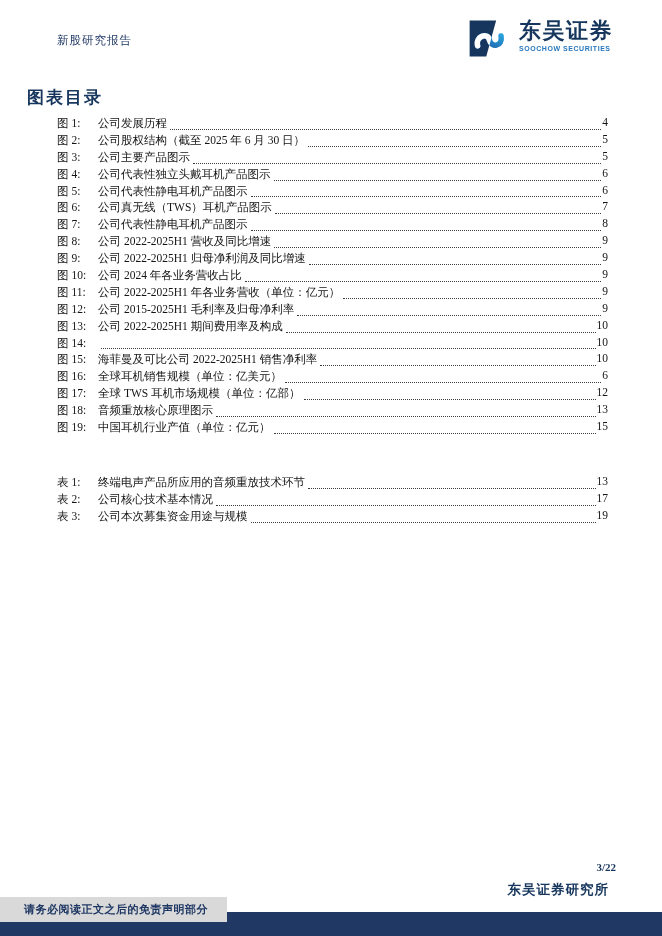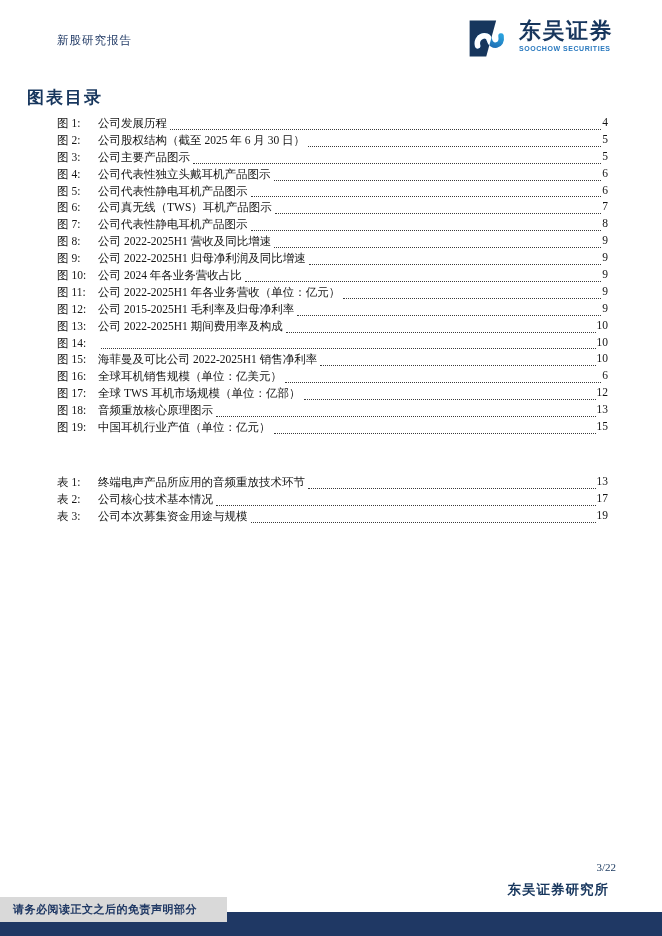--- a/index.html
+++ b/index.html
@@ -48,32 +48,32 @@
     flex:1 1 12px;min-width:12px;
     border-bottom:1.6px dotted #3a3a3a;
     margin:0 1px 3px 3px;align-self:stretch;
   }
   .page-num{flex:0 0 auto;white-space:nowrap;}
   #table-list{margin-top:38px;}
 
   
   .page-indicator{
     position:absolute;right:46px;top:861px;
-    font-size:11px;font-weight:normal;color:#17365D;
+    font-size:11px;font-weight:bold;color:#17365D;
   }
   .institute{
     position:absolute;right:53px;top:881px;
     font-size:13.5px;font-weight:bold;color:#17365D;letter-spacing:1px;margin-left:47px;
   }
   .bottom-bar{
     position:absolute;left:0;right:0;bottom:0;height:24px;background:#1F3864;
   }
   .disclaimer-box{
     position:absolute;left:0;bottom:14px;width:227px;height:25px;
-    background:#D9D9D9;box-sizing:border-box;padding-left:13px;
+    background:#D9D9D9;box-sizing:border-box;padding-left:24px;
     font-size:11px;font-weight:bold;color:#1F3864;line-height:25px;
     letter-spacing:0.5px;white-space:nowrap;
   }
 </style>
 </head>
 <body>
 
 <div class="page">
 
   <div class="report-type">新股研究报告</div>

